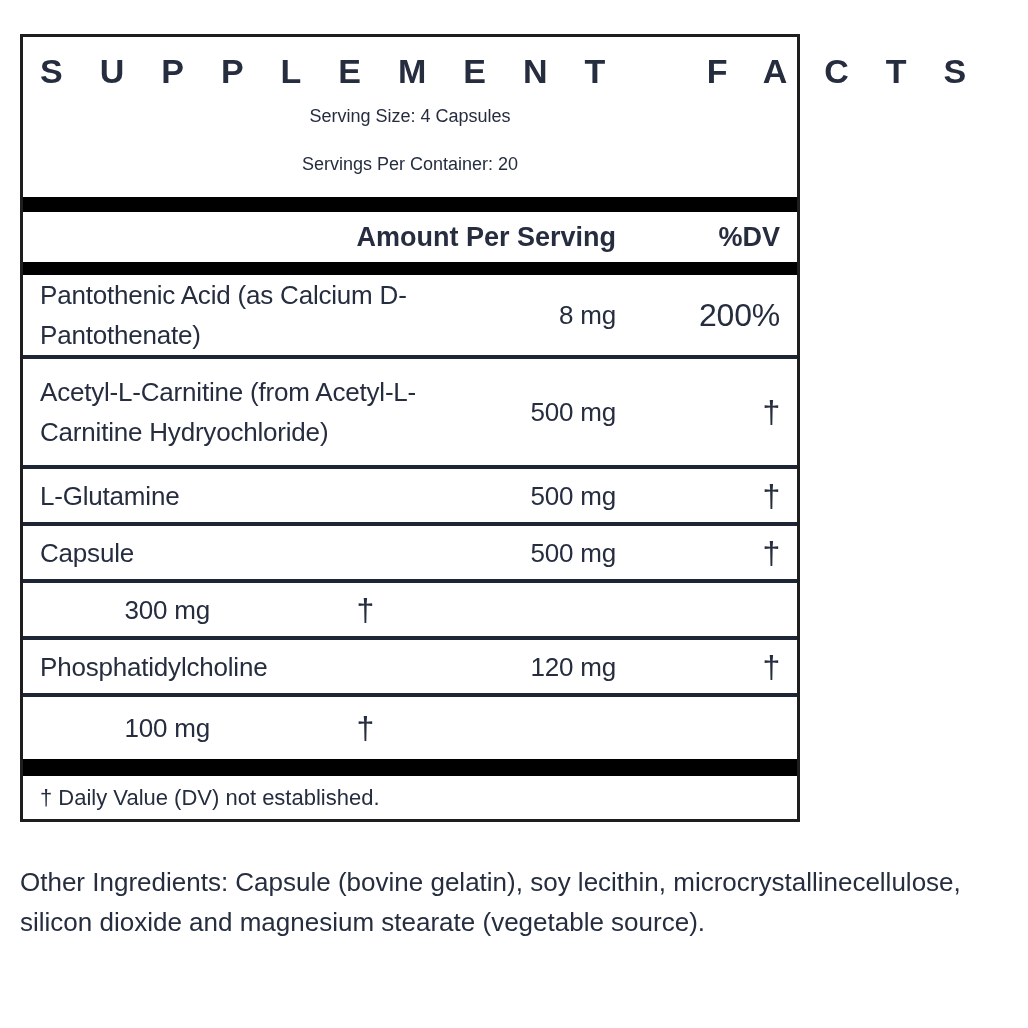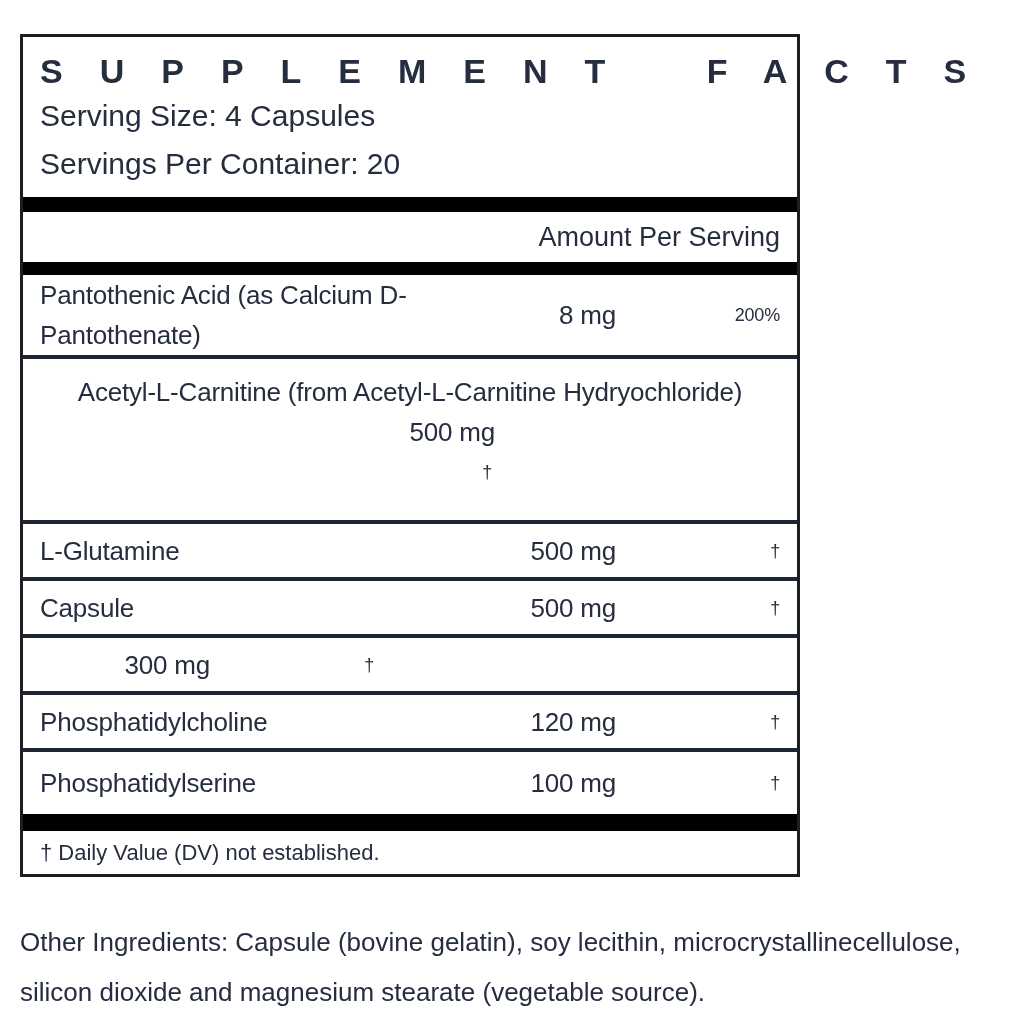--- a/index.html
+++ b/index.html
@@ -21,60 +21,61 @@
     width:780px;
     border:3px solid var(--border);
     background:var(--background);
   }
   .panel-header{padding:13px 17px 9px 17px;}
   .title{
     font-size:34px;font-weight:bold;line-height:42px;
     letter-spacing:37px;word-spacing:18px;white-space:nowrap;
     color:var(--text);
   }
-  .serving-line{font-size:30px;line-height:48px;}
+  .serving-line{font-size:18px;line-height:48px;text-align:center;}
   .bar{background:var(--bar);width:100%;}
   .bar-top{height:15px;}
   .bar-mid{height:13px;}
   .bar-bottom{height:17px;}
   .row{display:flex;align-items:center;padding:0 17px;}
   .header-row{min-height:50px;}
   .hdr-spacer{flex:1;}
-  .hdr-amount{font-size:27px;font-weight:normal;white-space:nowrap;margin-left:28px;}
-  .col-dv{width:164px;text-align:right;font-size:18px;flex:none;}
+  .hdr-amount{font-size:27px;font-weight:bold;white-space:nowrap;margin-left:28px;}
+  .col-dv{width:164px;text-align:right;font-size:32px;flex:none;}
   .header-row .col-dv{font-size:27px;font-weight:bold;}
   .ingredient-row{min-height:57px;font-size:26px;line-height:40px;letter-spacing:-0.2px;}
   .ingredient-row + .ingredient-row{border-top:4px solid var(--separator);}
   .ingredient-row:first-child{min-height:48px;}
-  .ingredient-row:nth-child(2){padding-top:13px;padding-bottom:28px;flex-direction:column;}
+  .ingredient-row:nth-child(2){padding-top:13px;padding-bottom:13px;}
   .ingredient-row:last-child{min-height:66px;}
   .col-name{flex:1;min-width:0;}
   .col-amount{width:170px;text-align:right;white-space:nowrap;flex:none;}
   .footnote-row{min-height:43px;font-size:22px;}
   .other-ingredients{
     margin:40px 0 0 20px;width:1002px;
-    font-size:26px;line-height:50px;color:var(--text);
+    font-size:26px;line-height:40px;color:var(--text);
   }
 </style>
 </head>
 <body>
 
 <div class="panel">
 
   <div class="panel-header">
     <div class="title">SUPPLEMENT FACTS</div>
     <div class="serving-line">Serving Size: 4 Capsules</div>
     <div class="serving-line">Servings Per Container: 20</div>
   </div>
 
   <div class="bar bar-top"></div>
 
   <div class="row header-row">
     <div class="hdr-spacer"></div>
     <div class="hdr-amount">Amount Per Serving</div>
+    <div class="col-dv">%DV</div>
   </div>
 
   <div class="bar bar-mid"></div>
 
   <div>
       <div class="row ingredient-row">
         <div class="col-name">Pantothenic Acid (as Calcium D-Pantothenate)</div>
         <div class="col-amount">8 mg</div>
         <div class="col-dv">200%</div>
       </div>
@@ -96,21 +97,20 @@
       <div class="row ingredient-row">
         <div class="col-amount">300 mg</div>
         <div class="col-dv">†</div>
       </div>
       <div class="row ingredient-row">
         <div class="col-name">Phosphatidylcholine</div>
         <div class="col-amount">120 mg</div>
         <div class="col-dv">†</div>
       </div>
       <div class="row ingredient-row">
-        <div class="col-name">Phosphatidylserine</div>
         <div class="col-amount">100 mg</div>
         <div class="col-dv">†</div>
       </div>
     </div>
 
   <div class="bar bar-bottom"></div>
 
   <div class="row footnote-row">
     <div>† Daily Value (DV) not established.</div>
   </div>

